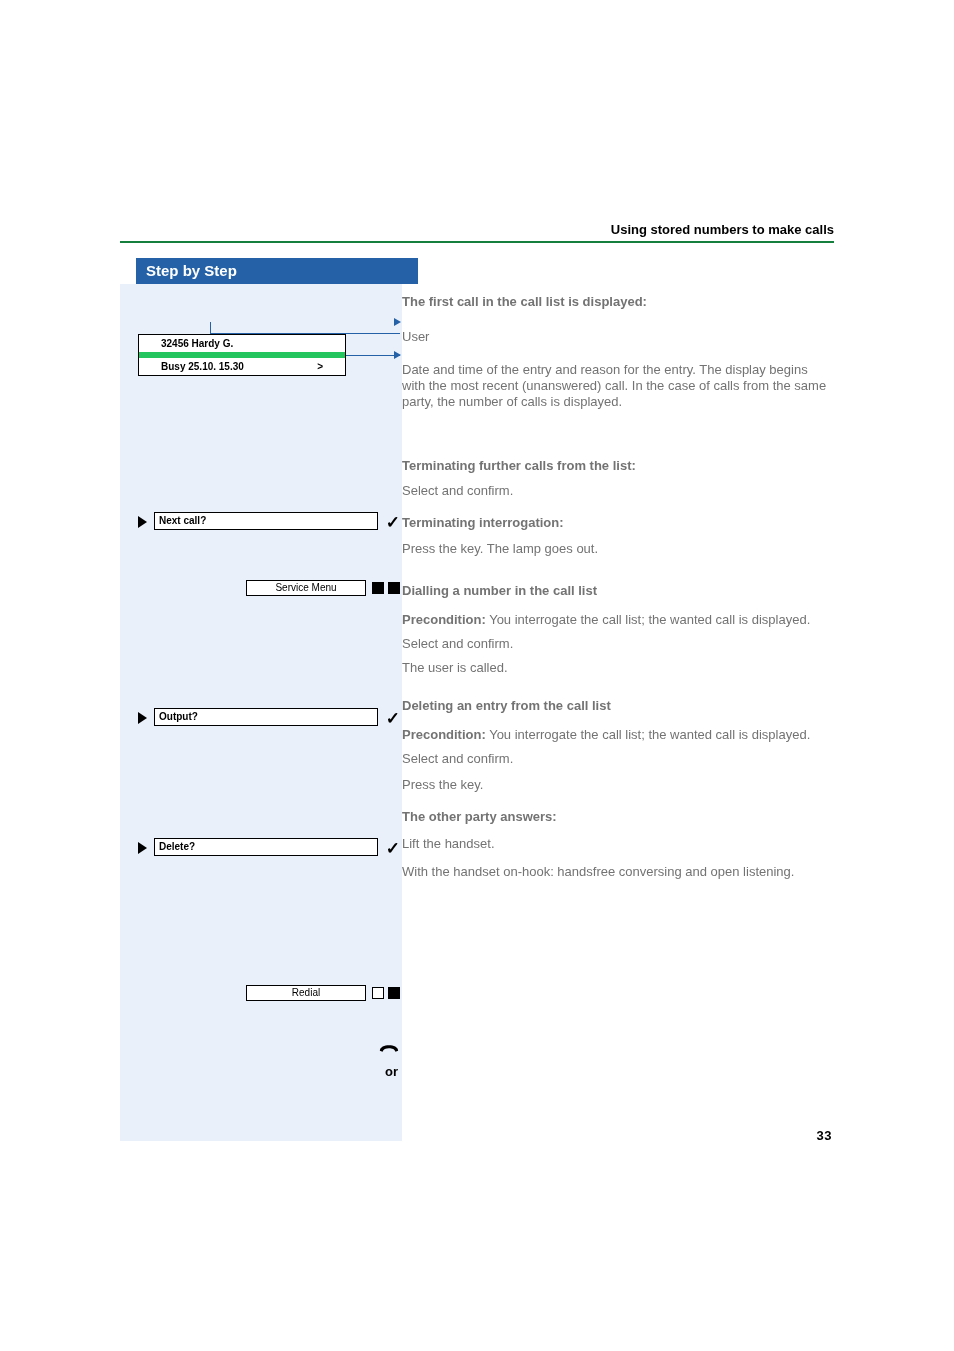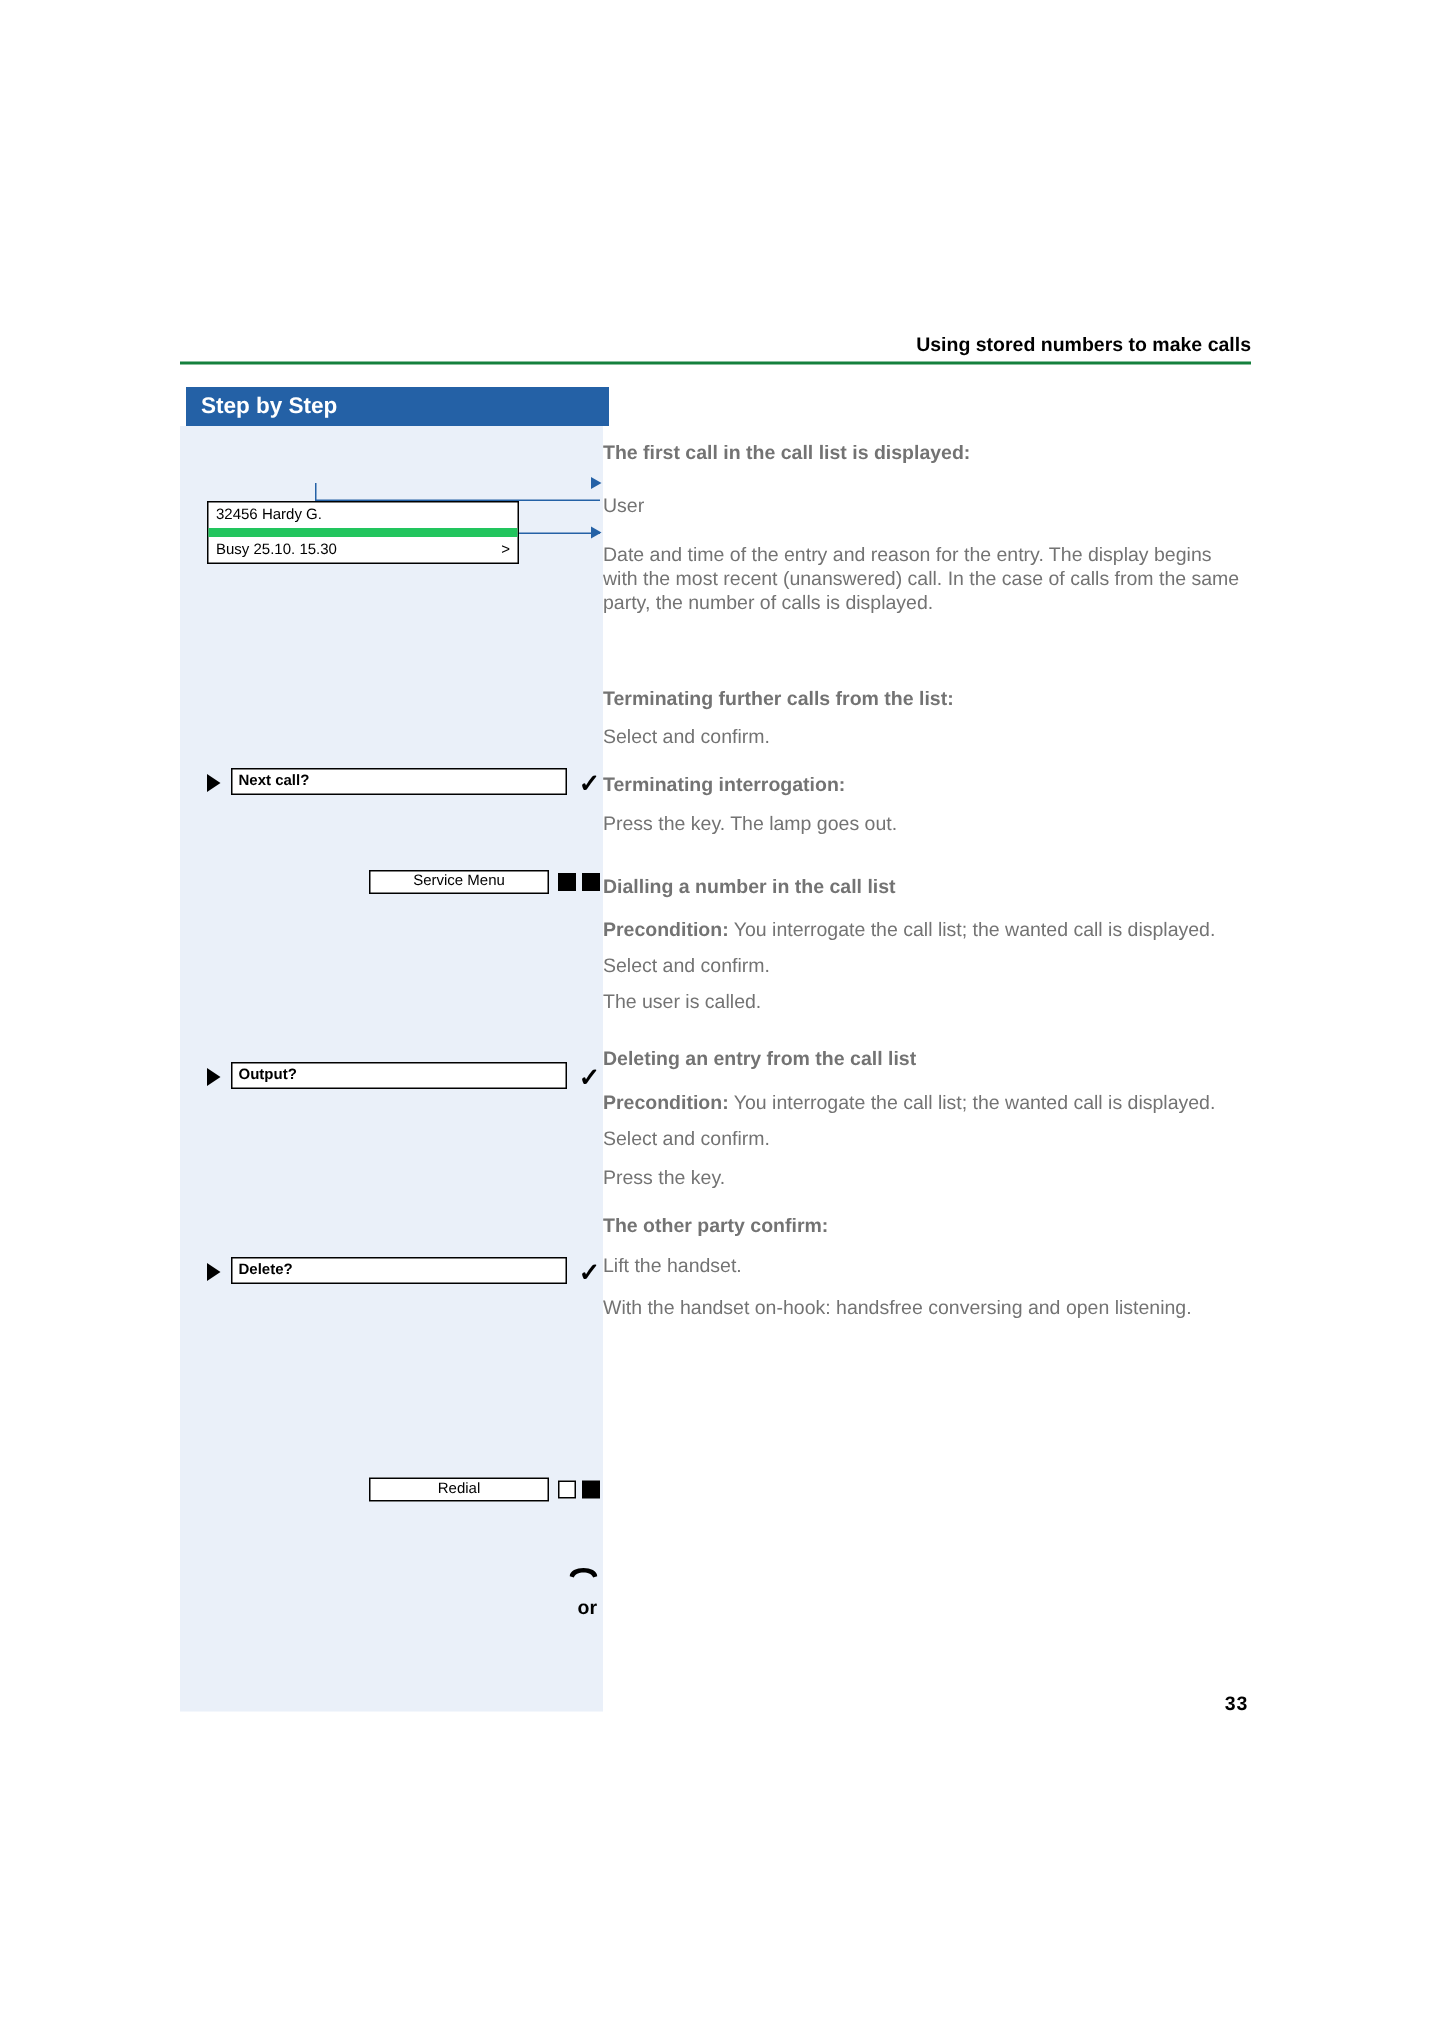--- a/index.html
+++ b/index.html
@@ -21,21 +21,21 @@
   }
   .page-header-text {
     text-align: right;
     font-weight: bold;
     font-size: 13px;
     color: #000;
   }
   .sidebar-header {
     position: absolute;
     top: 258px;
-    left: 124px;
+    left: 136px;
     width: 282px;
     height: 26px;
     background: #2461a6;
     color: #fff;
     font-weight: bold;
     font-size: 15px;
     padding: 4px 10px;
   }
   .sidebar-body {
     position: absolute;
@@ -64,21 +64,21 @@
     letter-spacing: 0.5px;
   }
   
   .display-box {
     position: absolute;
     left: 18px;
     width: 208px;
     border: 1px solid #000;
     background: #fff;
   }
-  .display-box .row { font-size: 10px; font-weight: normal; padding: 3px 5px; }
+  .display-box .row { font-size: 10px; font-weight: bold; padding: 3px 22px; }
   .display-box .sep { border-top: 6px solid #22c55e; }
   .display-box .row .gt { float: right; }
   .arrow-line {
     position: absolute;
     height: 1px;
     background: #2461a6;
   }
   .arrow-head-right {
     position: absolute;
     width: 0; height: 0;
@@ -271,21 +271,21 @@
   <p style="margin-top:12px;">
     <strong>Precondition:</strong><span> You interrogate the call list; the wanted call is displayed.</span>
   </p>
 
   <p style="margin-top:8px;">Select and confirm.</p>
 
 
 
   <p style="margin-top:10px;">Press the key.</p>
 
-  <p class="blue-bold" style="margin-top:16px;">The other party confirm:</p>
+  <p class="blue-bold" style="margin-top:16px;">The other party answers:</p>
 
   <p style="margin-top:10px;">Lift the handset.</p>
 
   <p style="margin-top:12px;">With the handset on-hook: handsfree conversing and open listening.</p>
 
 </div>
 
 <div class="page-num">33</div>
 
 </body></html>

